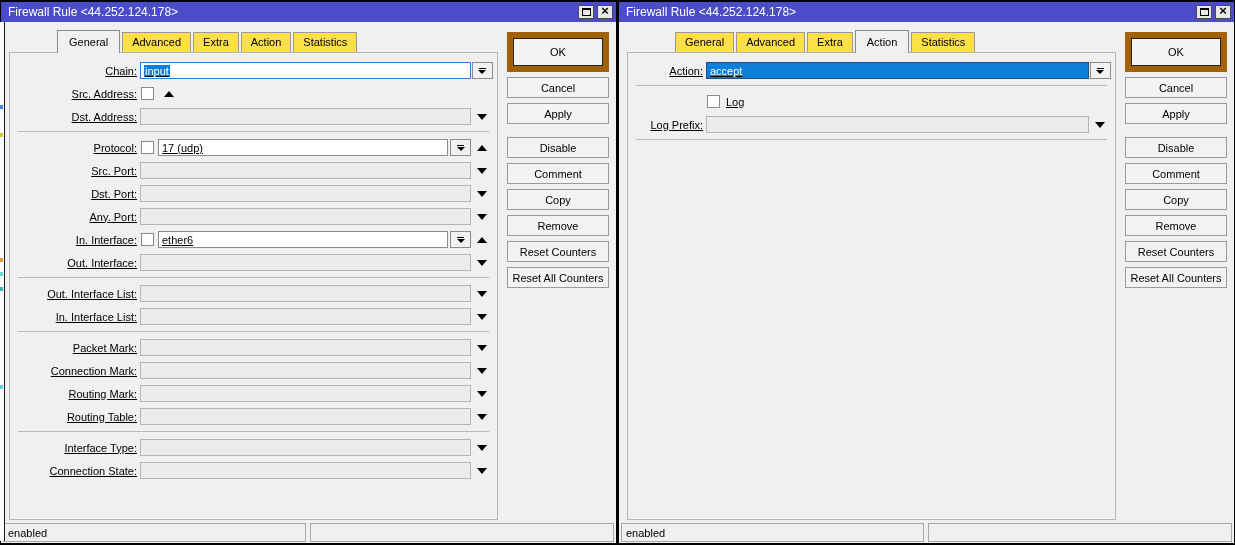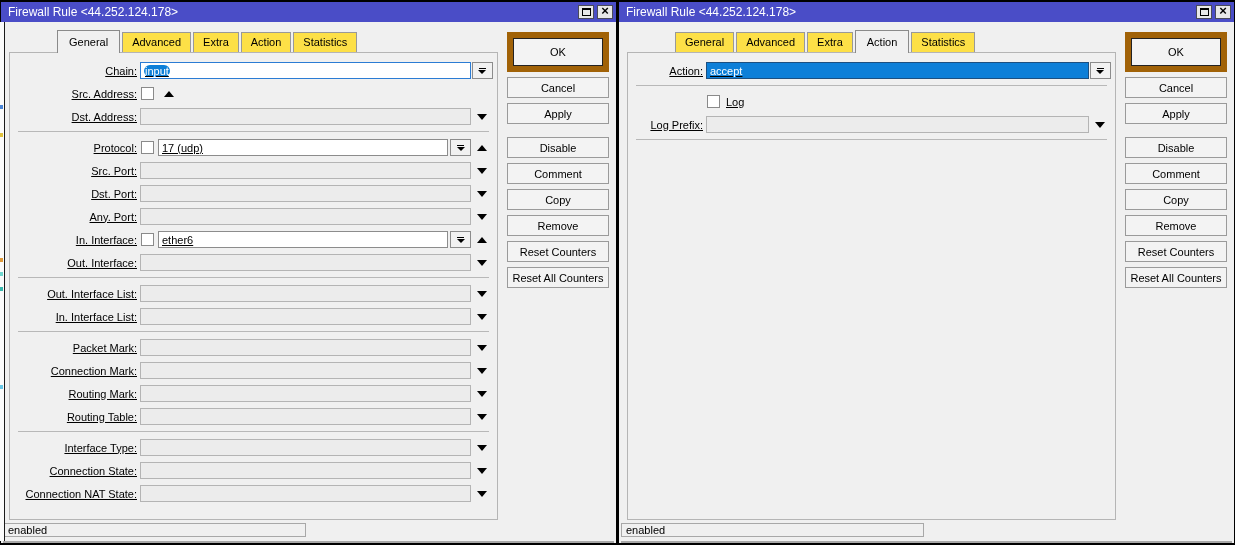--- a/index.html
+++ b/index.html
@@ -27,42 +27,42 @@
   .flabel{width:120px;text-align:right;padding-right:3px;font-size:11px;color:#000;flex:none;
           white-space:nowrap;box-sizing:border-box;}
   .flabel.narrow{width:68px;}
   .fcheck{width:13px;height:13px;background:#fff;border:1px solid #8a8a8a;margin:0 4px 0 1px;
           flex:none;box-sizing:border-box;}
   .ffield{flex:1;height:17px;box-sizing:border-box;border:1px solid #b4b4b4;background:#ececec;
           font-size:11px;padding:1px 3px;display:flex;align-items:center;overflow:hidden;white-space:nowrap;}
   .ffield.filled{background:#fff;border-color:#8c8c8c;}
   .ffield.focused{background:#fff;border-color:#2b7cd4;}
   .ffield.selblue{background:#0d7fd8;border-color:#1c4f80;color:#fff;}
-  .sel{background:#0d7fd8;color:#fff;padding:0 1px;border-radius:6px;}
+  .sel{background:#0d7fd8;color:#fff;padding:0 1px;}
   .zone{width:22px;flex:none;display:flex;justify-content:center;align-items:center;}
   .combo-btn{width:21px;height:17px;border:1px solid #8c8c8c;background:#f1f1f1;display:flex;
              flex-direction:column;align-items:center;justify-content:center;margin-left:2px;
              flex:none;box-sizing:border-box;}
   .zone .combo-btn{margin-left:0;}
   .cbar{display:block;width:7px;height:1px;background:#000;margin:0 auto 1px;}
   .ctri{display:block;width:0;height:0;border-left:4px solid transparent;border-right:4px solid transparent;
         border-top:4px solid #000;margin:0 auto;}
   .tri-up{width:0;height:0;border-left:5px solid transparent;border-right:5px solid transparent;
           border-bottom:6px solid #000;}
   .tri-down{width:0;height:0;border-left:5px solid transparent;border-right:5px solid transparent;
             border-top:6px solid #000;}
   .sep{height:1px;background:#b8b8b8;margin:5px 8px 7px;}
   
   .btncol{position:absolute;top:30px;right:7px;width:102px;}
   .btn{height:21px;display:flex;align-items:center;justify-content:center;font-size:11px;color:#000;
        background:#f3f3f3;border:1px solid #9a9a9a;margin-bottom:5px;box-sizing:border-box;cursor:default;}
   .btn.default{height:40px;border:6px solid #a16207;box-shadow:inset 0 0 0 1px #222;}
   .btn-gap{height:8px;}
   
-  .statusbar{position:absolute;left:2px;right:2px;bottom:1px;height:19px;display:flex;gap:4px;font-size:11px;flex-direction:column;}
+  .statusbar{position:absolute;left:2px;right:2px;bottom:1px;height:19px;display:flex;gap:4px;font-size:11px;}
   .scell{border:1px solid #a8a8a8;background:#f0f0f0;display:flex;align-items:center;padding:0 4px;
          box-sizing:border-box;color:#000;}
   .scell.first{width:303px;flex:none;}
   .scell.rest{flex:1;}
   
   .artifact{position:absolute;left:0;top:22px;width:4px;height:519px;background:#fbfbfb;
             border-right:1px solid #1a1a1a;z-index:9;}
   .speck{position:absolute;left:0;width:3px;height:4px;}
 </style>
 </head>
@@ -247,27 +247,20 @@
     </div>
 
     <div class="frow">
       <span class="flabel">Connection State:</span>
       <div class="ffield"></div>
       <div class="zone">
           <span class="tri-down"></span>
         </div>
     </div>
 
-    <div class="frow">
-      <span class="flabel">Connection NAT State:</span>
-      <div class="ffield"></div>
-      <div class="zone">
-          <span class="tri-down"></span>
-        </div>
-    </div>
 
   </div>
 
   <div class="btncol">
     <div class="btn default">OK</div>
     <div class="btn">Cancel</div>
     <div class="btn">Apply</div>
     <div class="btn-gap"></div>
     <div class="btn">Disable</div>
     <div class="btn">Comment</div>

